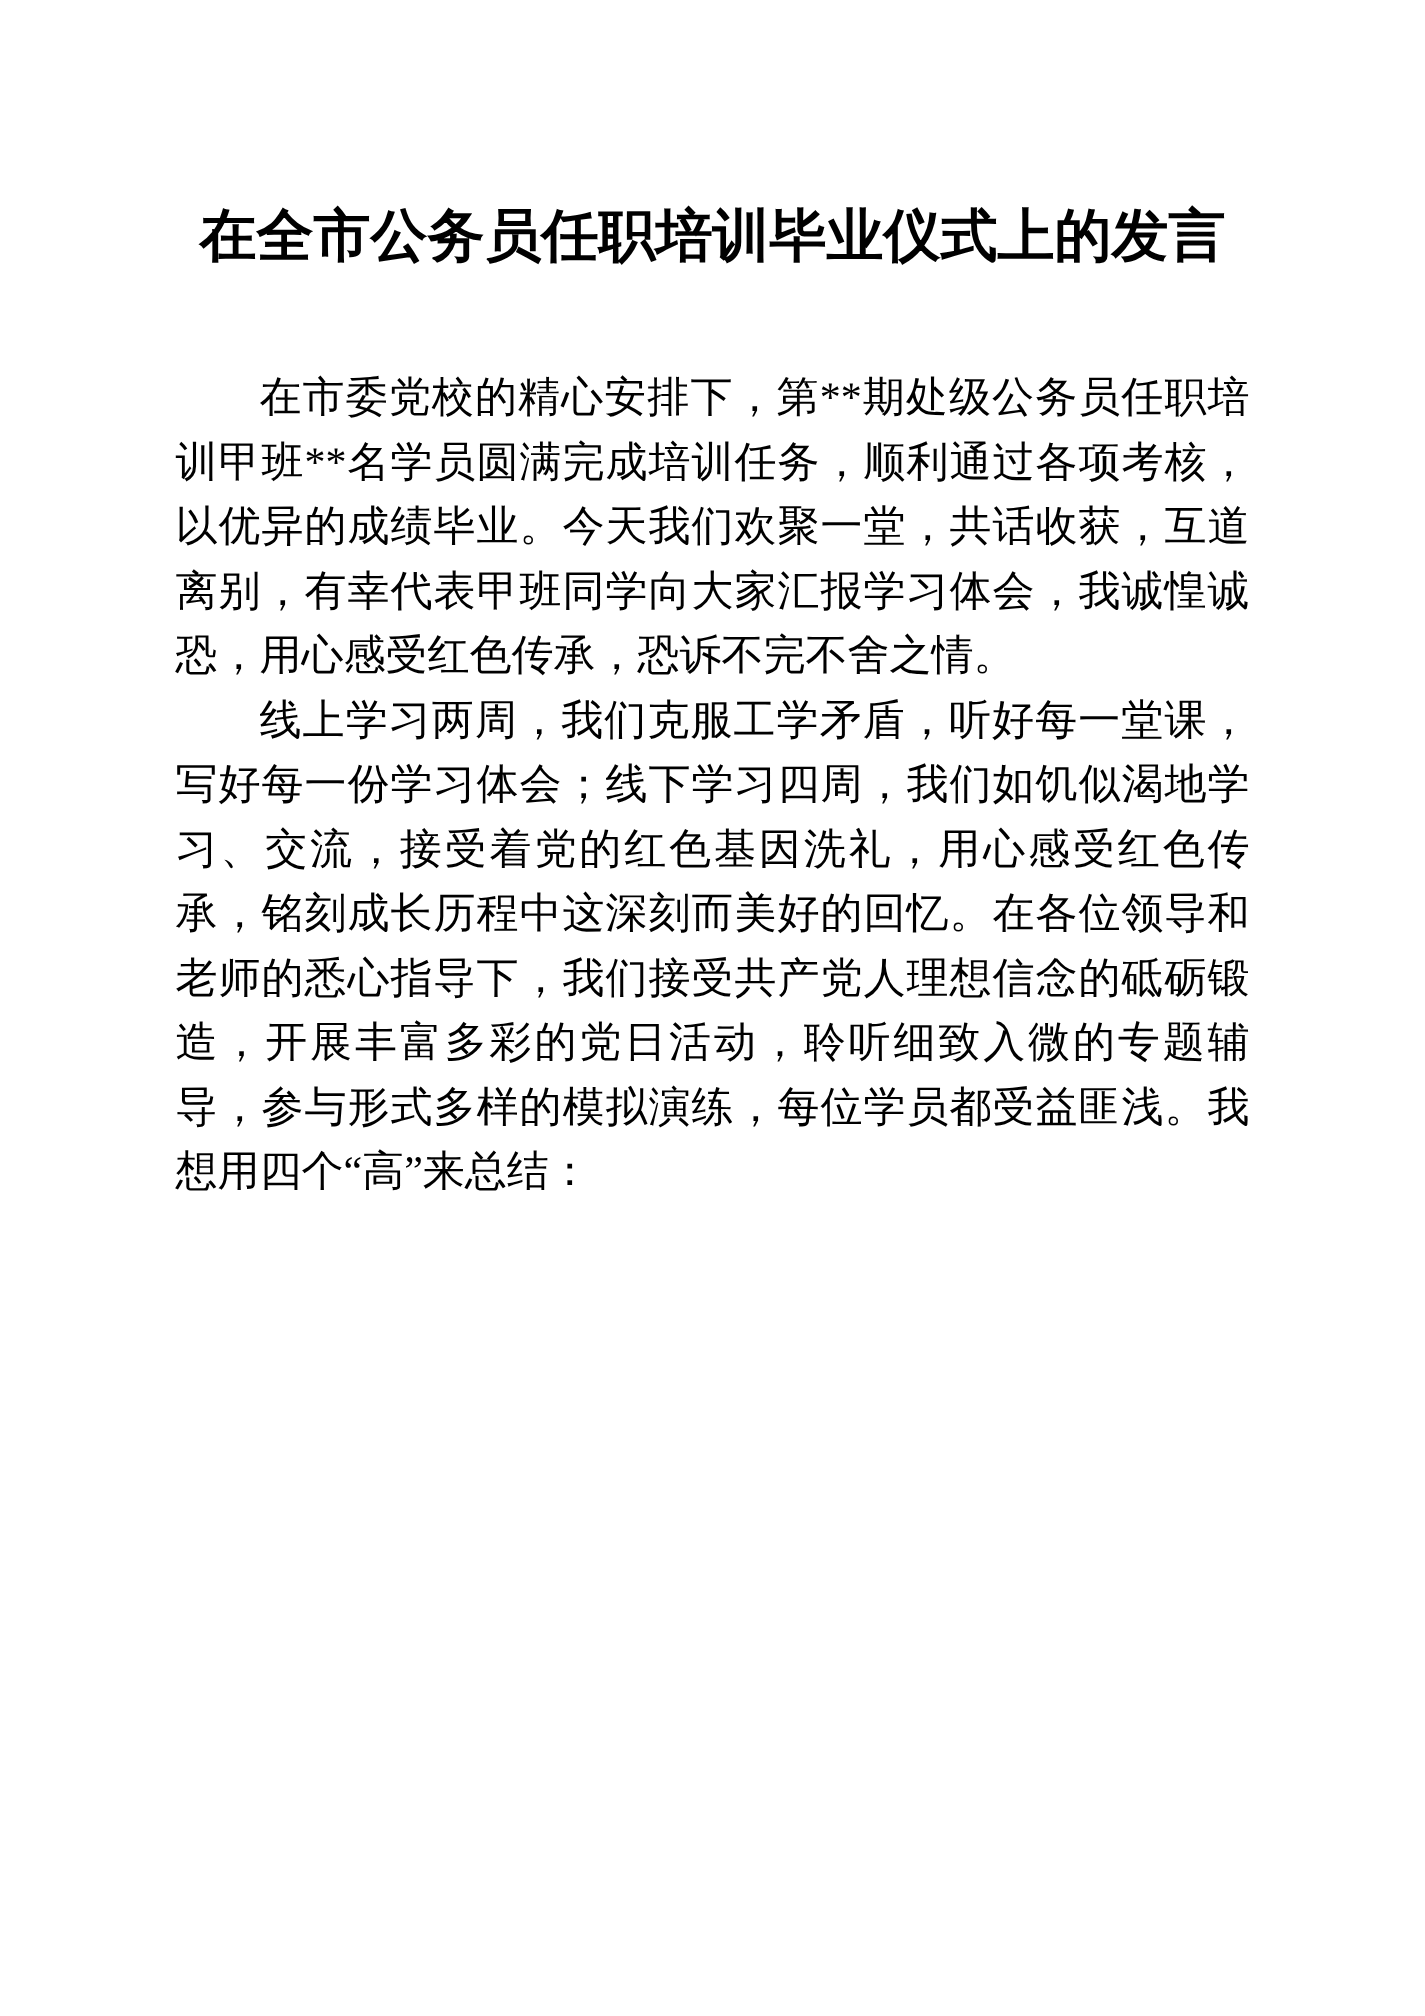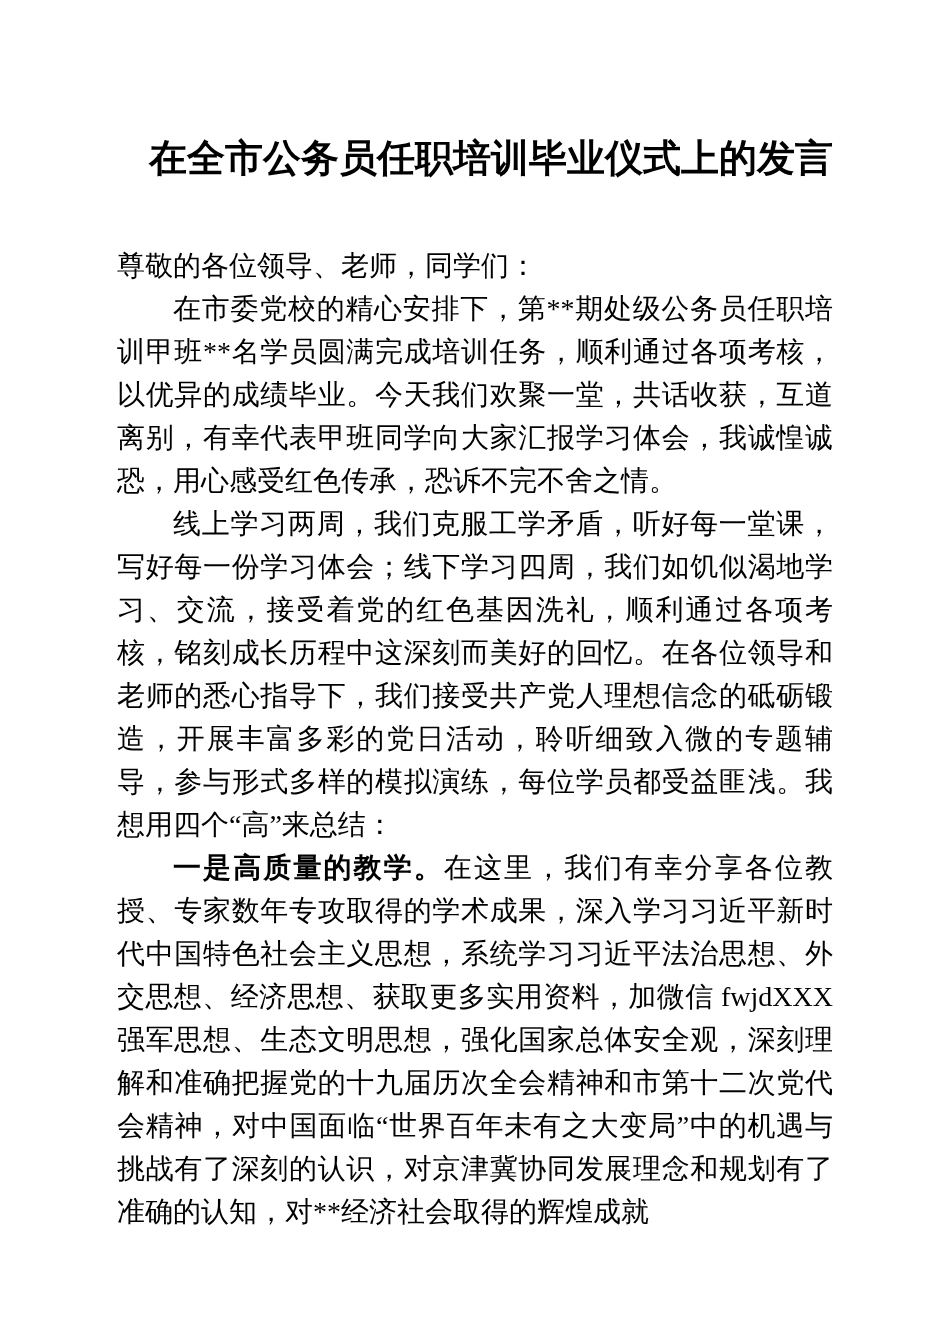--- a/index.html
+++ b/index.html
@@ -19,21 +19,21 @@
     width: 950px;
     height: 1344px;
     padding: 130px 117px 0 117px;
     background: #ffffff;
   }
   .doc-title {
     margin: 0;
     font-size: 38px;
     font-weight: bold;
     line-height: 56px;
-    text-align: right;
+    text-align: center;
     white-space: nowrap;
   }
   .doc-body {
     margin-top: 58px;
     font-size: 28px;
     line-height: 43px;
     text-align: justify;
   }
   .doc-body p {
     margin: 0;
@@ -48,23 +48,21 @@
 </style>
 </head>
 <body>
 
 <div class="page">
 
   <h1 class="doc-title">在全市公务员任职培训毕业仪式上的发言</h1>
 
   <div class="doc-body">
 
-    <p>尊敬的各位领导、老师，同学们：</p>
 
     <p class="para-indent"><span class="bold-lead"></span><span>在市委党校的精心安排下，第**期处级公务员任职培训甲班**名学员圆满完成培训任务，顺利通过各项考核，以优异的成绩毕业。今天我们欢聚一堂，共话收获，互道离别，有幸代表甲班同学向大家汇报学习体会，我诚惶诚恐，用心感受红色传承，恐诉不完不舍之情。</span></p>
 
-    <p class="para-indent"><span class="bold-lead"></span><span>线上学习两周，我们克服工学矛盾，听好每一堂课，写好每一份学习体会；线下学习四周，我们如饥似渴地学习、交流，接受着党的红色基因洗礼，顺利通过各项考核，铭刻成长历程中这深刻而美好的回忆。在各位领导和老师的悉心指导下，我们接受共产党人理想信念的砥砺锻造，开展丰富多彩的党日活动，聆听细致入微的专题辅导，参与形式多样的模拟演练，每位学员都受益匪浅。我想用四个“高”来总结：</span></p>
+    <p class="para-indent"><span class="bold-lead"></span><span>线上学习两周，我们克服工学矛盾，听好每一堂课，写好每一份学习体会；线下学习四周，我们如饥似渴地学习、交流，接受着党的红色基因洗礼，用心感受红色传承，铭刻成长历程中这深刻而美好的回忆。在各位领导和老师的悉心指导下，我们接受共产党人理想信念的砥砺锻造，开展丰富多彩的党日活动，聆听细致入微的专题辅导，参与形式多样的模拟演练，每位学员都受益匪浅。我想用四个“高”来总结：</span></p>
 
-    <p class="para-indent"><span class="bold-lead">一是高质量的教学。</span><span>在这里，我们有幸分享各位教授、专家数年专攻取得的学术成果，深入学习习近平新时代中国特色社会主义思想，系统学习习近平法治思想、外交思想、经济思想、获取更多实用资料，加微信 fwjdXXX 强军思想、生态文明思想，强化国家总体安全观，深刻理解和准确把握党的十九届历次全会精神和市第十二次党代会精神，对中国面临“世界百年未有之大变局”中的机遇与挑战有了深刻的认识，对京津冀协同发展理念和规划有了准确的认知，对**经济社会取得的辉煌成就</span></p>
 
   </div>
 
 </div>
 
 </body></html>

